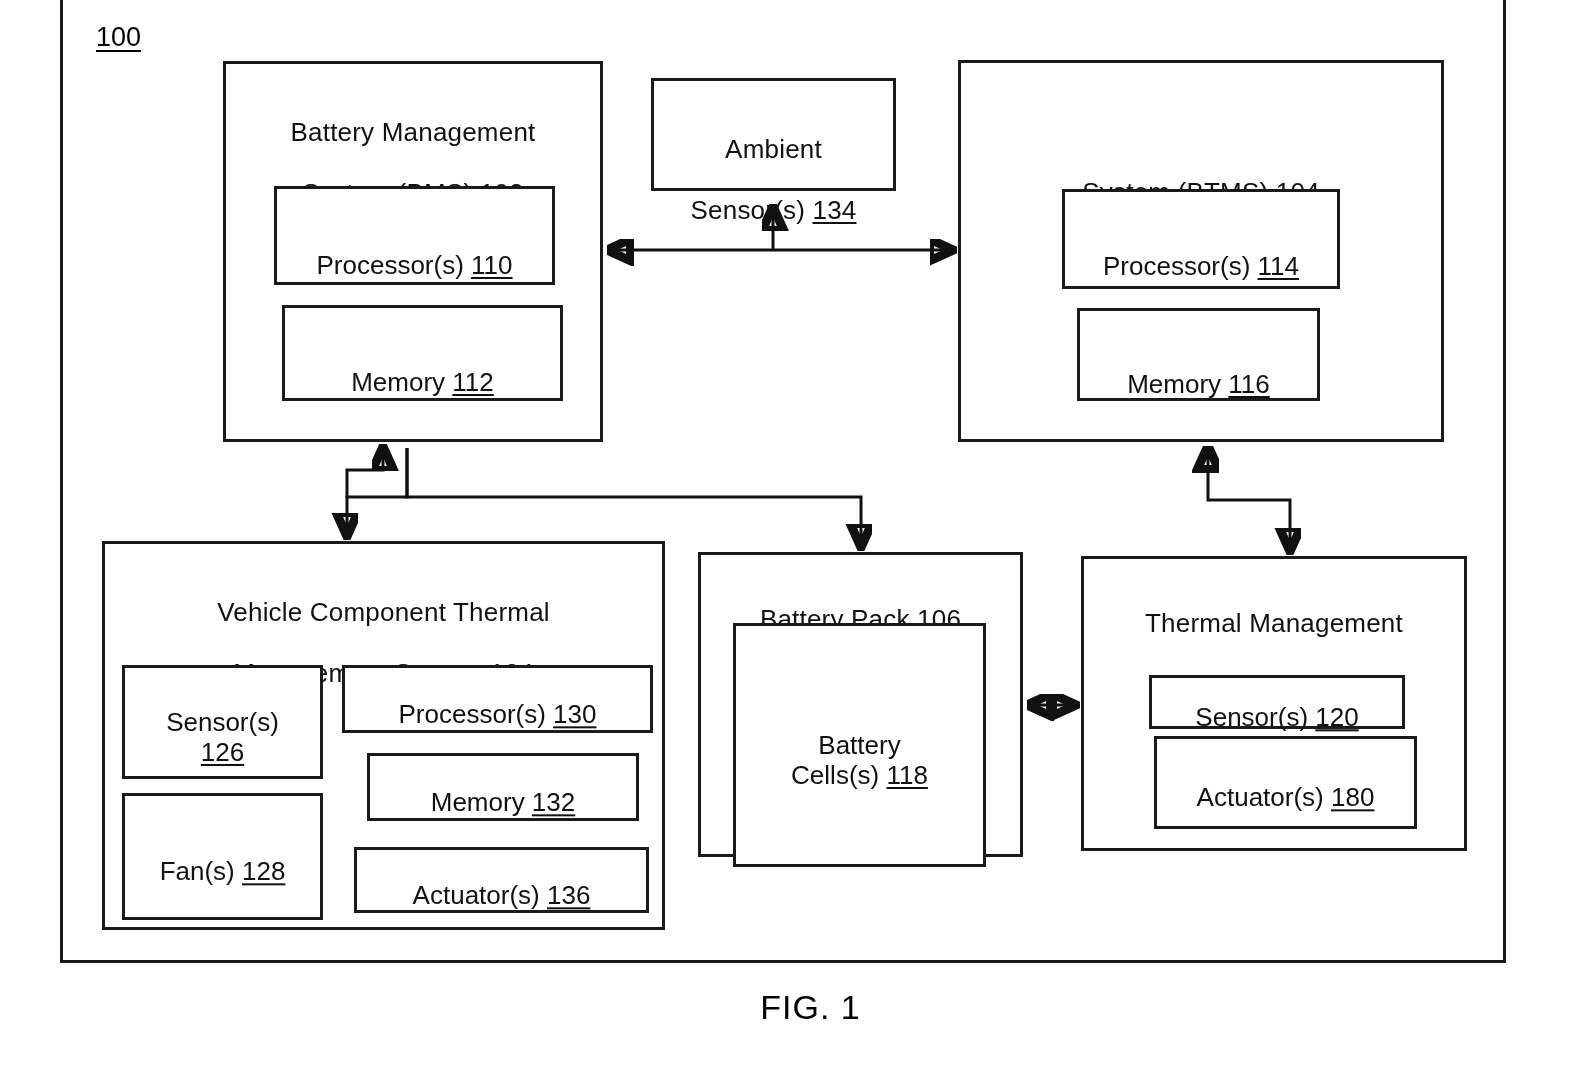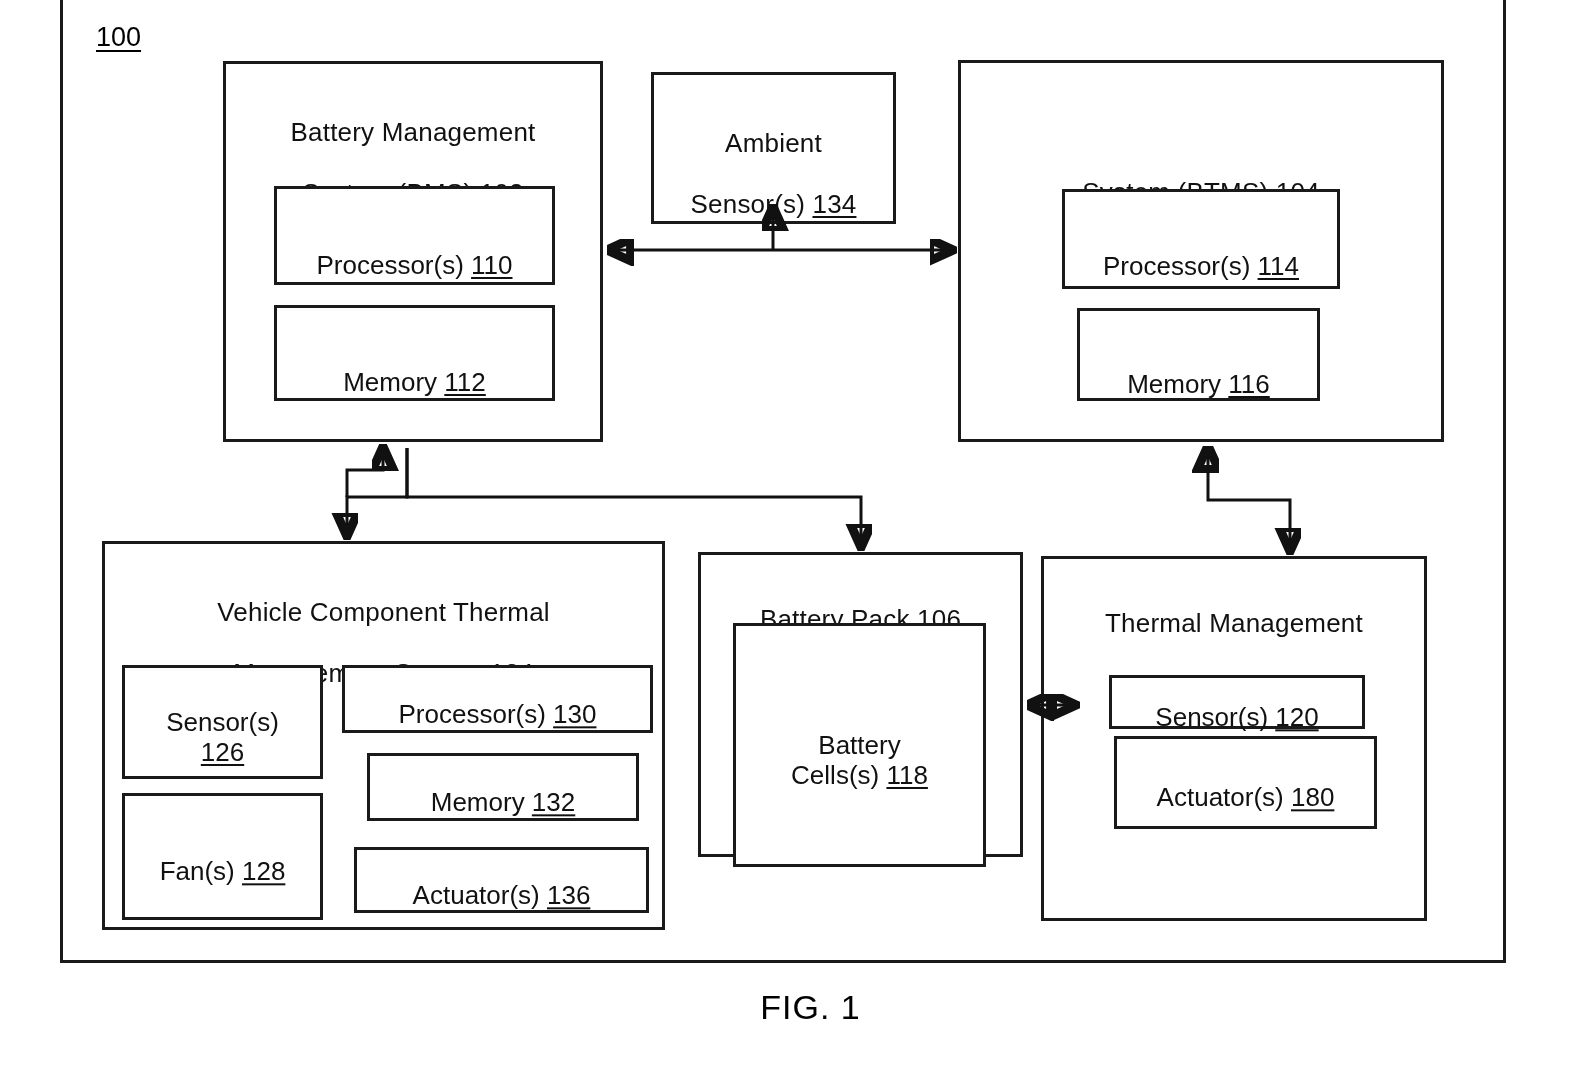--- a/index.html
+++ b/index.html
@@ -115,28 +115,28 @@
       <span>Battery Management</span><br>
       <span>System (BMS) </span><span class="ref">102</span>
     </div>
 
     <div class="box" style="left:48px; top:122px; width:281px; height:99px;">
       <div class="centered-label" style="top:30px; transform:none;">
         <span>Processor(s) </span><span class="ref">110</span>
       </div>
     </div>
 
-    <div class="box" style="left:48px; top:241px; width:281px; height:96px;">
+    <div class="box" style="left:56px; top:241px; width:281px; height:96px;">
       <div class="centered-label" style="top:28px; transform:none;">
         <span>Memory </span><span class="ref">112</span>
       </div>
     </div>
   </div>
 
-  <div class="box" style="left:651px; top:72px; width:245px; height:152px;">
+  <div class="box" style="left:651px; top:78px; width:245px; height:113px;">
     <div class="box-title" style="top:22px;">
       <span>Ambient</span><br>
       <span>Sensor(s) </span><span class="ref">134</span>
     </div>
   </div>
 
   <div class="box" style="left:958px; top:60px; width:486px; height:382px;">
     <div class="box-title" style="top:22px;">
       <br>
       <span>System (BTMS) </span><span class="ref">104</span>
@@ -199,21 +199,21 @@
     </div>
 
     <div class="box" style="left:32px; top:68px; width:253px; height:244px;">
       <div class="centered-label">
         <span>Battery
 Cells(s) </span><span class="ref">118</span>
       </div>
     </div>
   </div>
 
-  <div class="box" style="left:1041px; top:556px; width:386px; height:365px;">
+  <div class="box" style="left:1081px; top:556px; width:386px; height:295px;">
     <div class="box-title" style="top:18px;">
       <span>Thermal Management</span><br>
       <span>System </span><span class="ref">108</span>
     </div>
 
     <div class="box" style="left:65px; top:116px; width:256px; height:54px;">
       <div class="centered-label">
         <span>Sensor(s) </span><span class="ref">120</span>
       </div>
     </div>

